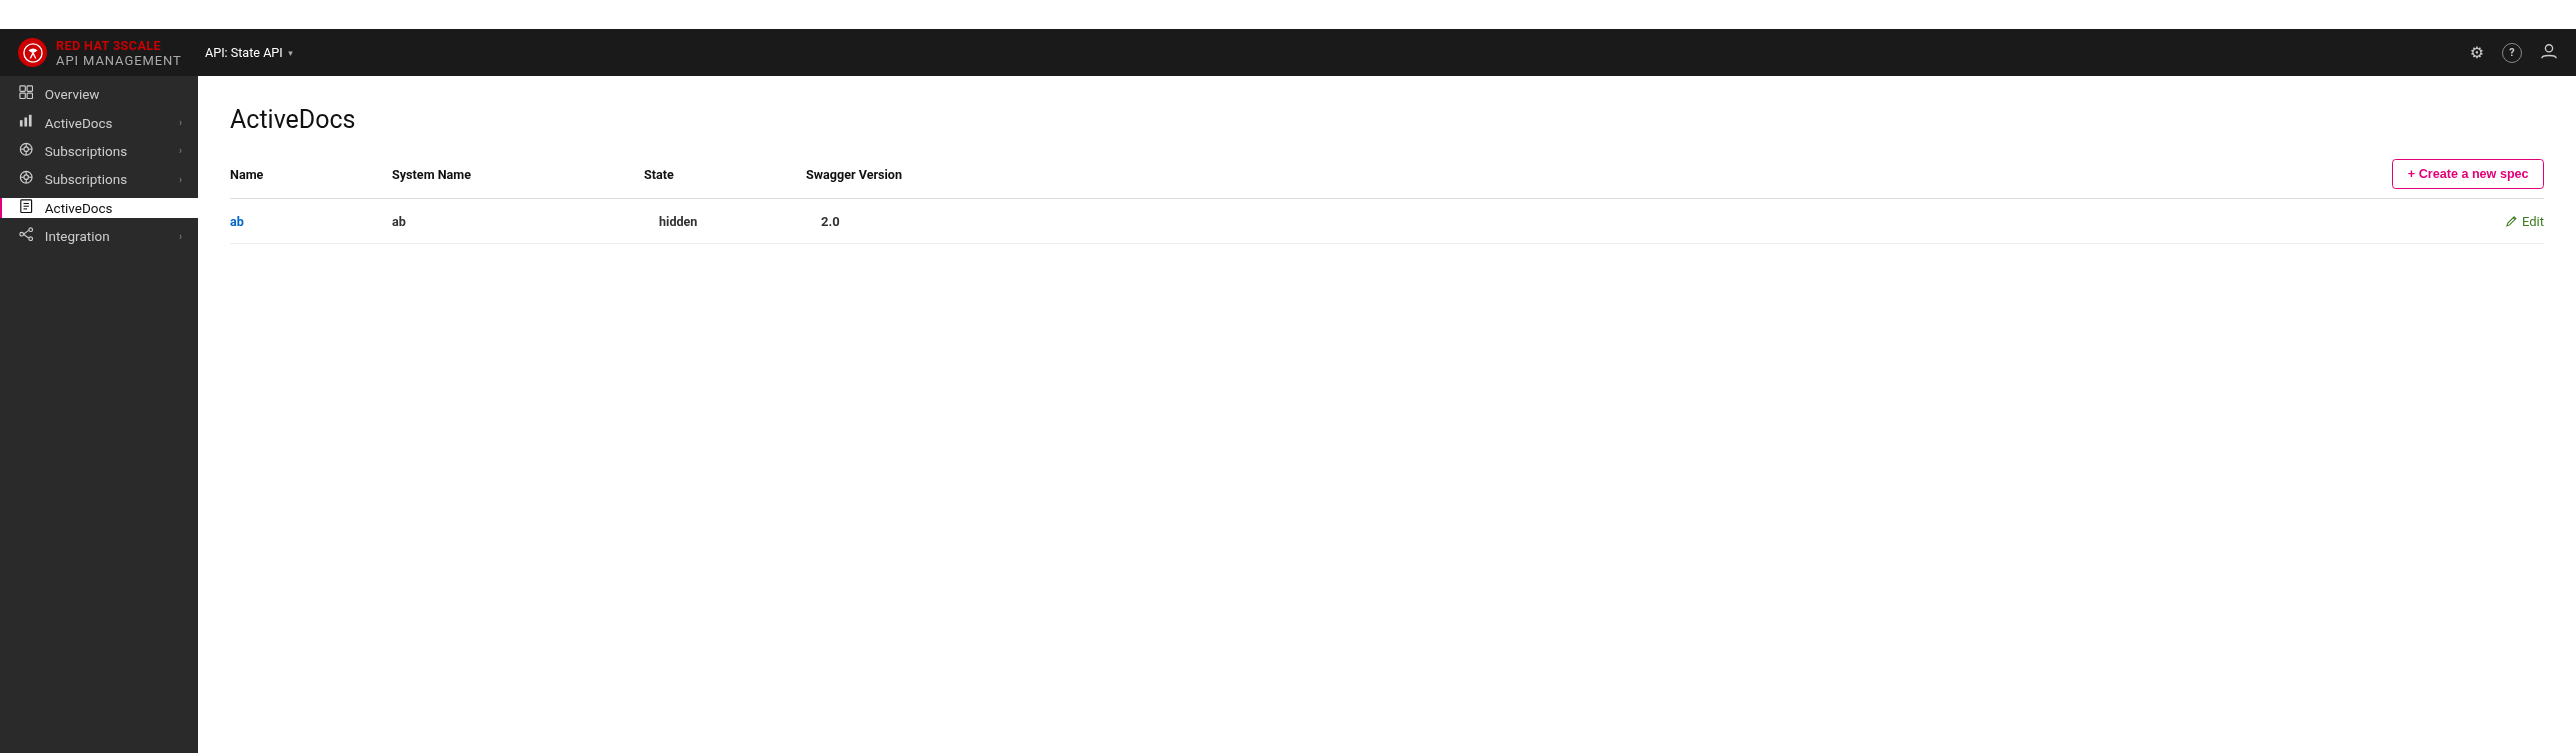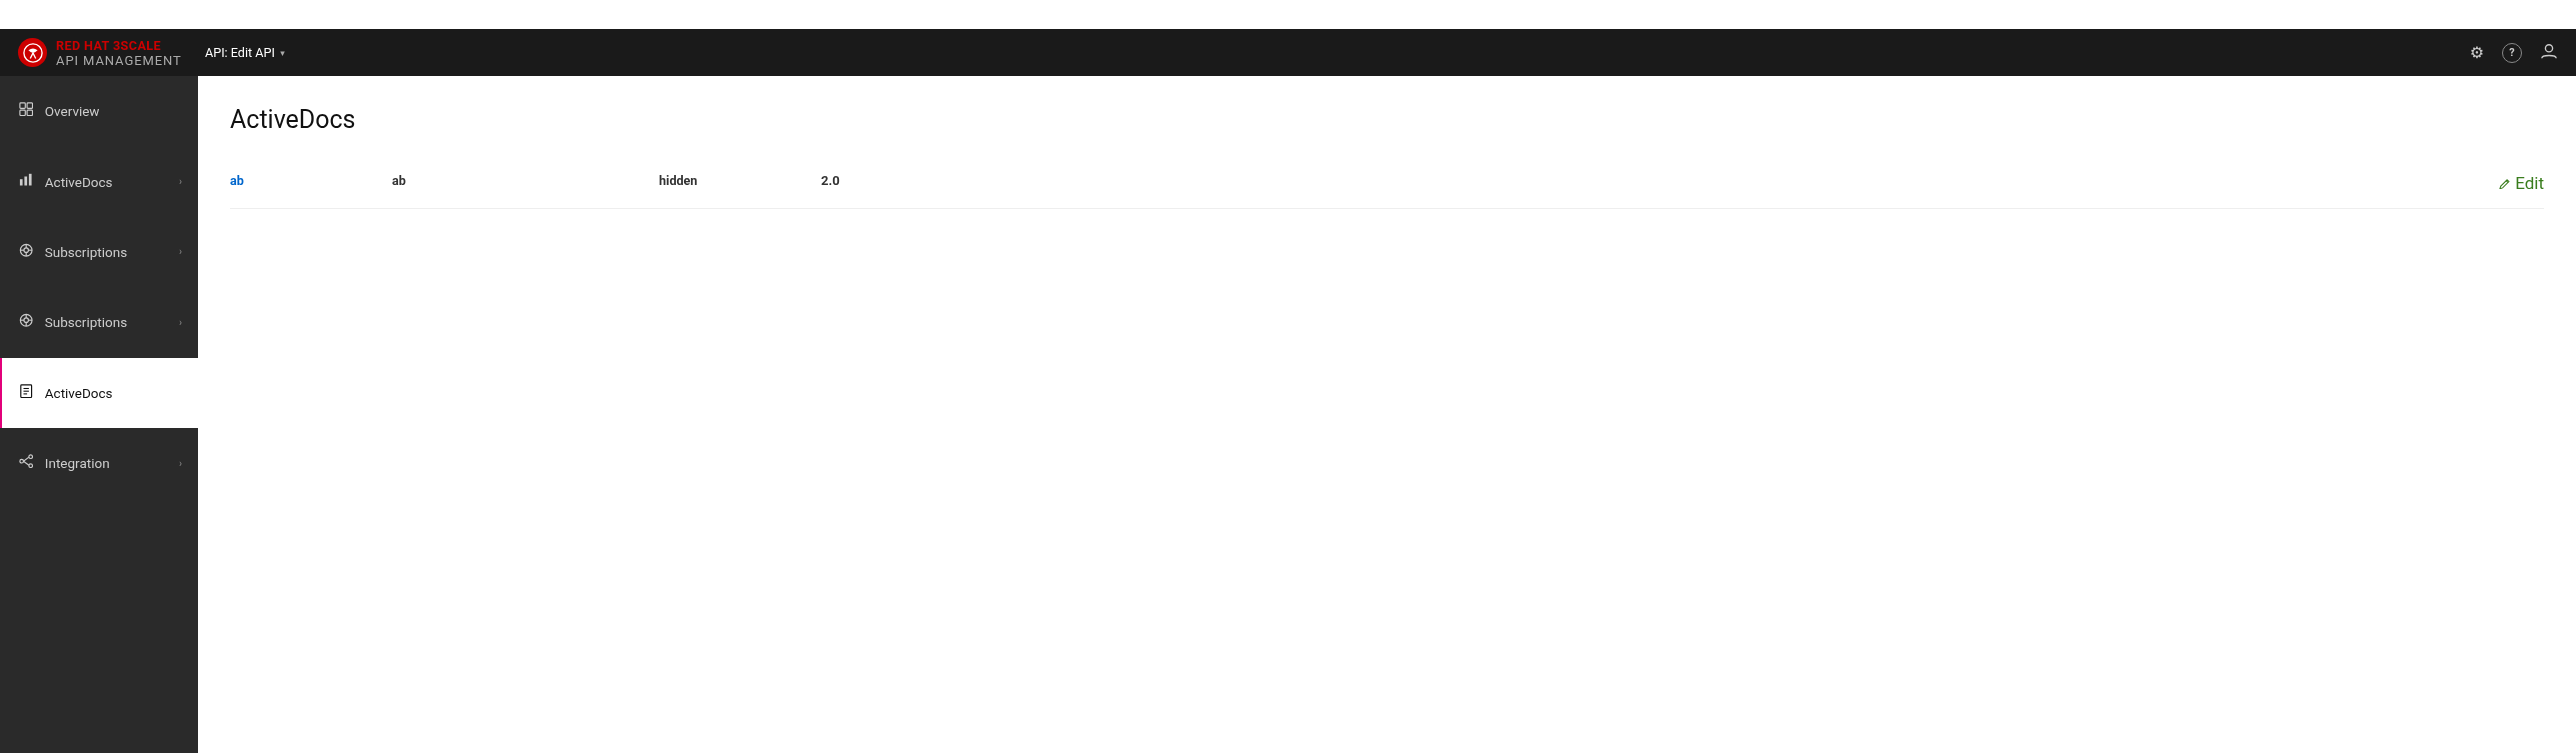--- a/index.html
+++ b/index.html
@@ -91,26 +91,27 @@
       background: #2a2a2a;
       flex-shrink: 0;
       overflow-y: auto;
       display: flex;
       flex-direction: column;
     }
     .sidebar-item {
       display: flex;
       align-items: center;
       justify-content: space-between;
-      padding: 26px 16px;
+      padding: 1px 16px;
       color: #ccc;
       font-size: 13.5px;
       cursor: pointer;
       border-left: 2.7px solid transparent;
       transition: background 0.15s;
+      margin-top: 8px;
     }
     .sidebar-item.active {
       background: #fff;
       color: #111;
       border-left: 2.7px solid #e2007a;
     }
     .sidebar-item-inner {
       display: flex;
       align-items: center;
       gap: 10.8px;
@@ -191,21 +192,21 @@
     .cell-name-val a { color: #0066cc; text-decoration: none; font-size: 12.6px; }
     .cell-sysname-val { width: 252px; font-size: 12.6px; color: #333; }
     .cell-state-val { width: 162px; font-size: 12.6px; color: #333; margin-left: 15px; }
     .cell-swagger-val { width: 198px; font-size: 13px; color: #333; }
 
     .edit-link {
       display: flex;
       align-items: center;
       gap: 4.5px;
       color: #3a7d1e;
-      font-size: 17px;
+      font-size: 13px;
       text-decoration: none;
       cursor: pointer;
     }
   </style>
 </head>
 <body>
 
 <nav class="top-nav">
   <div class="top-nav-left">
     <div class="logo-area">
@@ -218,21 +219,21 @@
         </svg>
       </div>
       <div>
         <div class="logo-text">
           <span>RED HAT 3SCALE</span>
         </div>
         <div class="logo-subtitle">API MANAGEMENT</div>
       </div>
     </div>
     <div class="api-selector">
-      <span>API: Edit API</span>
+      <span>API: State API</span>
       <span class="chevron-down">▾</span>
     </div>
   </div>
   <div class="top-nav-right">
     <span class="nav-icon">⚙</span>
     <span class="nav-icon" style="font-weight:bold; font-size:14.4px; border:1.8px solid #888; border-radius:50%; width:20px; height:20px; display:inline-flex; align-items:center; justify-content:center; font-size:10.8px;">?</span>
     <span class="nav-icon">
       <svg width="18" height="18" viewBox="0 0 20 20" fill="none">
         <circle cx="10" cy="7" r="4" stroke="#ccc" stroke-width="1.5"></circle>
         <path d="M2 18 C2 14 18 14 18 18" stroke="#ccc" stroke-width="1.5"></path>
@@ -335,20 +336,29 @@
         <span>Integration</span>
       </div>
       <span class="sidebar-chevron">›</span>
     </div>
 
   </aside>
 
   <main class="main-content">
     <h1 class="page-title">ActiveDocs</h1>
 
+    <div class="table-header">
+      <div class="table-cols">
+        <div class="col-name">Name</div>
+        <div class="col-sysname">System Name</div>
+        <div class="col-state">State</div>
+        <div class="col-swagger">Swagger Version</div>
+      </div>
+      <button class="create-btn">+ Create a new spec</button>
+    </div>
 
     <div class="table-row">
       <div class="table-row-data">
         <div class="cell-name-val col-name">
           <a>ab</a>
         </div>
         <div class="cell-sysname-val col-sysname">ab</div>
         <div class="cell-state-val col-state">hidden</div>
         <div class="cell-swagger-val col-swagger">2.0</div>
       </div>

